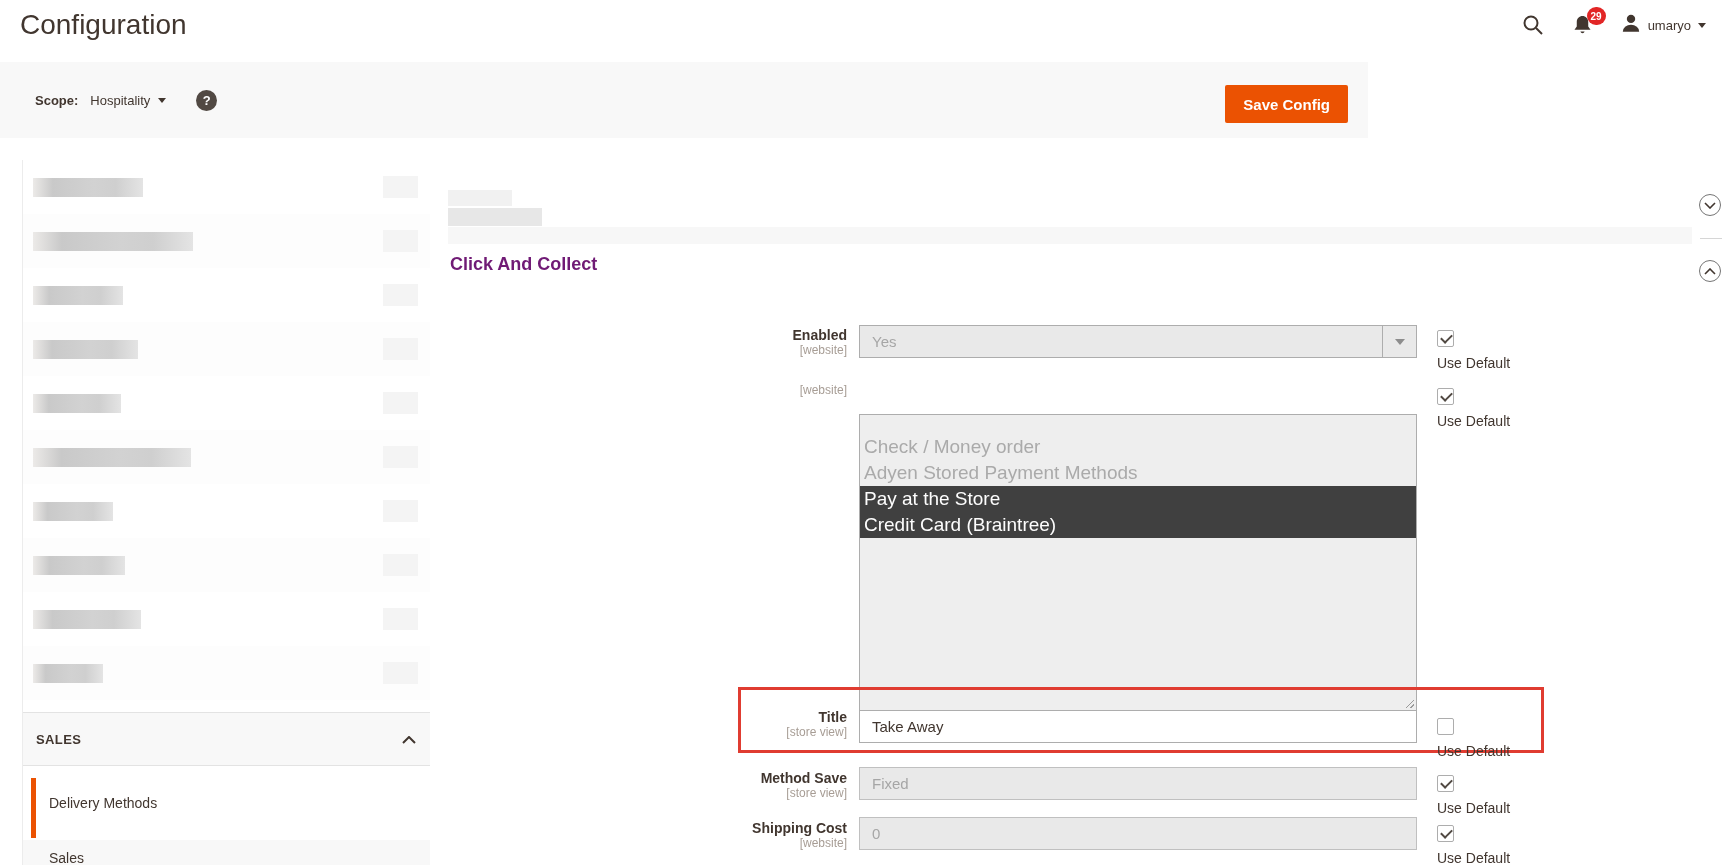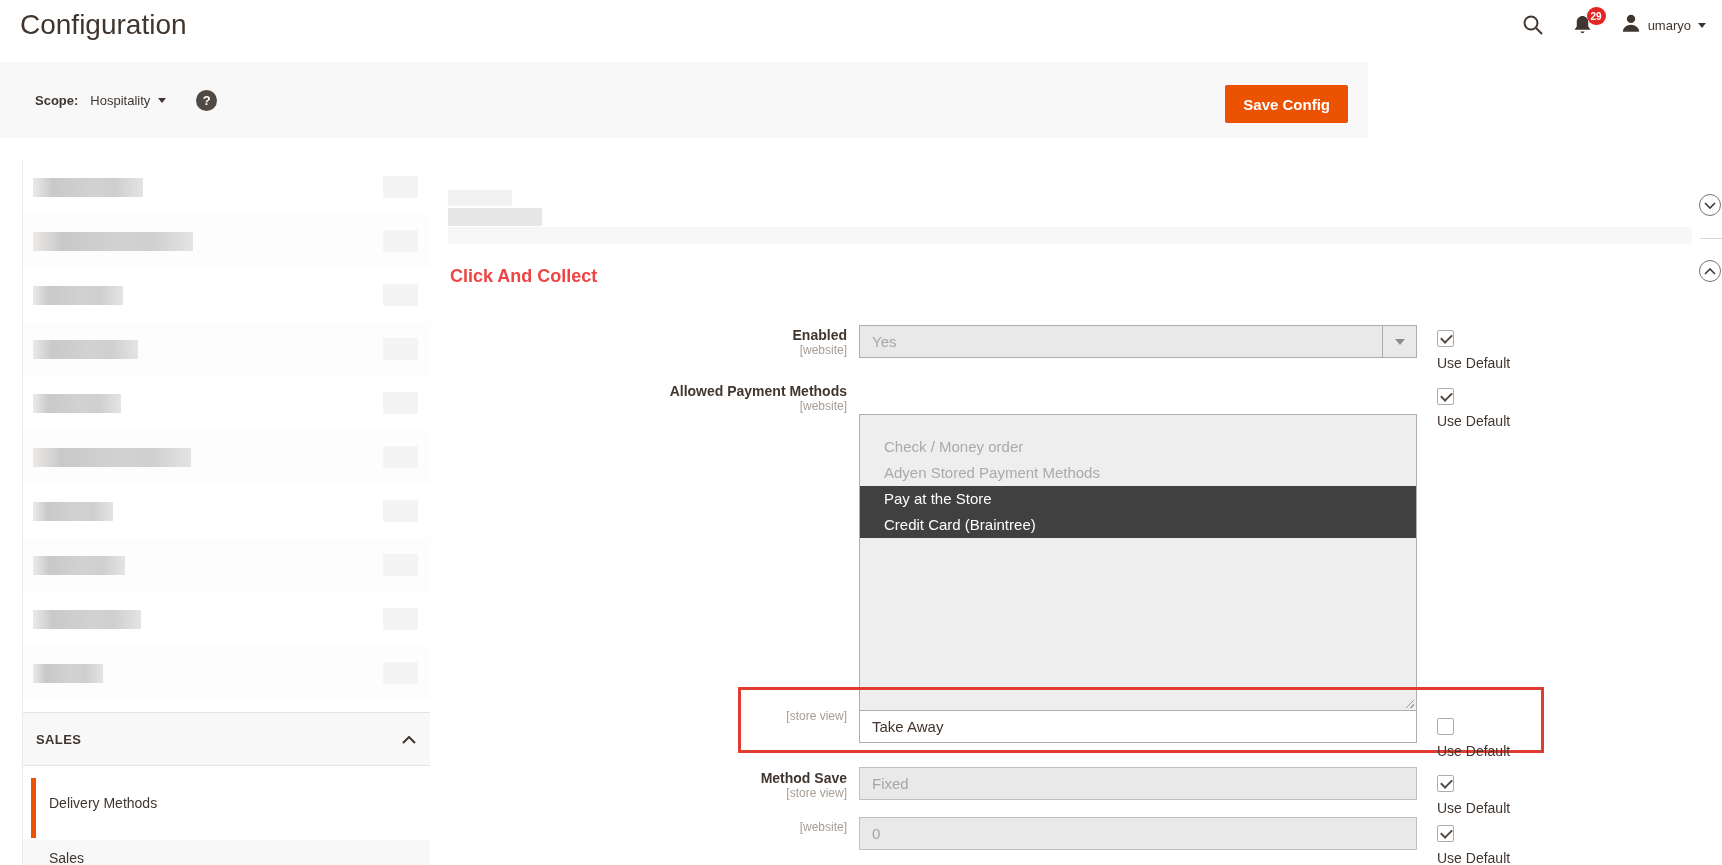--- a/index.html
+++ b/index.html
@@ -47,41 +47,41 @@
   .nav-item { position:relative; height:74px; background:#fff; display:flex; align-items:center; cursor:pointer; }
   .nav-item .active-bar { position:absolute; left:8px; top:12px; bottom:2px; width:5px; background:#eb5202; }
   .nav-item-label { margin-left:26px; font-size:14px; color:#41362f; }
   .nav-item-next { height:60px; background:#f8f8f8; padding:10px 0 0 26px; font-size:14px; color:#41362f; cursor:pointer; }
 
   
   .main { position:absolute; left:448px; top:160px; right:0; bottom:0; }
   .blur-a { position:absolute; left:0; top:30px; width:64px; height:16px; background:#f1f1f1; }
   .blur-b { position:absolute; left:0; top:48px; width:94px; height:18px; background:#e7e7e7; }
   .stripe { position:absolute; left:0; top:67px; width:1244px; height:17px; background:#f7f7f7; }
-  .section-title { position:absolute; left:2px; top:94px; font-size:18px; font-weight:bold; color:#ef4444;margin-top:12px; }
+  .section-title { position:absolute; left:2px; top:94px; font-size:18px; font-weight:bold; color:#701a75; }
 
   .chev-circle { position:absolute; width:22px; height:22px; border:1px solid #757575; border-radius:50%;
     display:flex; align-items:center; justify-content:center; background:#fff; cursor:pointer; }
   .mini-rule { position:absolute; left:1700px; top:238px; width:22px; height:1px; background:#d6d6d6; }
 
   .f-label { position:absolute; left:0; width:399px; text-align:right; line-height:1.15; }
   .f-name { display:block; font-size:14px; font-weight:bold; color:#41362f; }
   .f-scope { display:block; font-size:12px; color:#a79d95; margin-top:1px; }
 
   .ctl { position:absolute; left:411px; width:558px; }
   .select-box { height:33px; background:#e9e9e9; border:1px solid #adadad; position:relative; cursor:default; }
   .select-box .sel-text { position:absolute; left:12px; top:0; line-height:31px; font-size:15px; color:#a6a6a6; }
   .sel-arrow-seg { position:absolute; right:0; top:0; bottom:0; width:34px; border-left:1px solid #adadad;
     display:flex; align-items:center; justify-content:center; }
   .tri-down { width:0; height:0; border-left:5px solid transparent; border-right:5px solid transparent;
     border-top:6px solid #8d8d8d; }
 
   .multiselect { height:297px; background:#eeeeee; border:1px solid #adadad; position:relative; overflow:hidden; }
   .ms-options { padding-top:19px; }
-  .ms-option { height:26px; line-height:26px; padding-left:24px; font-size:15px; color:#aaaaaa; cursor:default; }
+  .ms-option { height:26px; line-height:26px; padding-left:4px; font-size:19px; color:#aaaaaa; cursor:default; }
   .ms-option.selected { background:#404040; color:#fdfdfd; }
   .resize-handle { position:absolute; right:2px; bottom:2px; width:10px; height:10px;
     background:repeating-linear-gradient(-45deg, transparent, transparent 2px, #9a9a9a 2px, #9a9a9a 3px);
     clip-path:polygon(100% 0, 100% 100%, 0 100%); cursor:nwse-resize; }
 
   .text-input { height:33px; border:1px solid #adadad; background:#fff; font-size:15px; color:#41362f;
     padding:0 12px; width:558px; font-family:"Liberation Sans",sans-serif; }
   .text-input.disabled { background:#e9e9e9; border-color:#c0c0c0; color:#a6a6a6; }
 
   .highlight-box { position:absolute; left:290px; top:527px; width:806px; height:66px;
@@ -211,59 +211,60 @@
     <span class="sel-arrow-seg">
         <span class="tri-down"></span>
       </span>
   </div>
   <div class="use-default" style="left:989px; top:170px">
     <span class="checkbox checked"></span>
     <span class="ud-label">Use Default</span>
   </div>
 
   <div class="f-label" style="top:223px">
-    <span class="f-name">Allowed Payment Methods</span>
     <span class="f-scope">[website]</span>
   </div>
   <div class="ctl multiselect" style="top:221px">
     <div class="ms-options" id="ms-options">
         <div class="ms-option">Check / Money order</div>
         <div class="ms-option">Adyen Stored Payment Methods</div>
         <div class="ms-option selected">Pay at the Store</div>
         <div class="ms-option selected">Credit Card (Braintree)</div>
       </div>
     <span class="resize-handle"></span>
   </div>
   <div class="use-default" style="left:989px; top:228px">
     <span class="checkbox checked"></span>
     <span class="ud-label">Use Default</span>
   </div>
 
   <div class="highlight-box"></div>
 
   <div class="f-label" style="top:549px">
+    <span class="f-name">Title</span>
     <span class="f-scope">[store view]</span>
   </div>
   <input class="ctl text-input" style="top: 550px;" value="Take Away">
   <div class="use-default" style="left:989px; top:558px">
     <span class="checkbox"></span>
     <span class="ud-label">Use Default</span>
   </div>
 
   <div class="f-label" style="top:610px">
     <span class="f-name">Method Save</span>
     <span class="f-scope">[store view]</span>
   </div>
   <input class="ctl text-input disabled" style="top: 607px;" readonly="" value="Fixed">
   <div class="use-default" style="left:989px; top:615px">
     <span class="checkbox checked"></span>
     <span class="ud-label">Use Default</span>
   </div>
 
   <div class="f-label" style="top:660px">
+    <span class="f-name">Shipping Cost</span>
     <span class="f-scope">[website]</span>
   </div>
   <input class="ctl text-input disabled" style="top: 657px;" readonly="" value="0">
   <div class="use-default" style="left:989px; top:665px">
     <span class="checkbox checked"></span>
     <span class="ud-label">Use Default</span>
   </div>
 </div>
 
 <div class="chev-circle" style="left:1699px; top:194px;">

